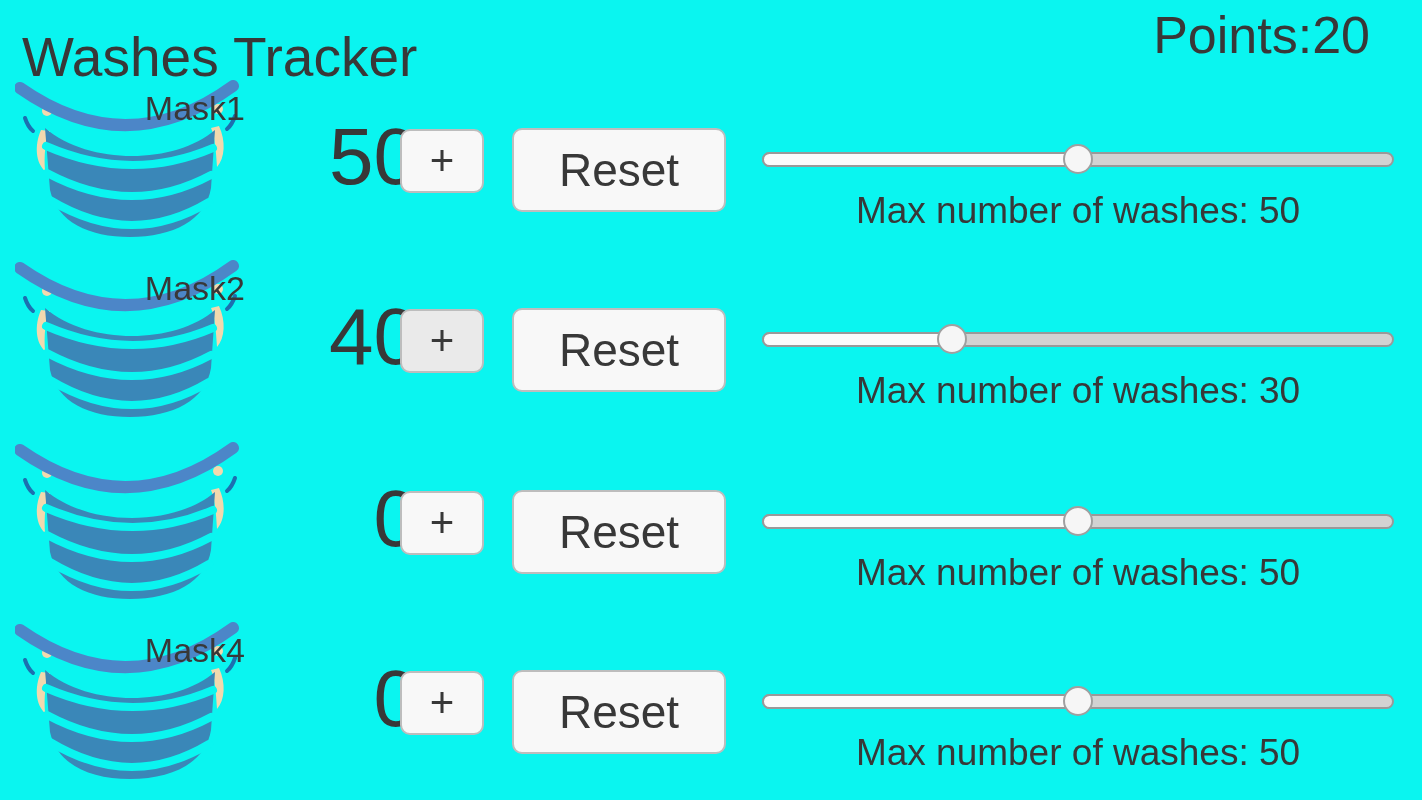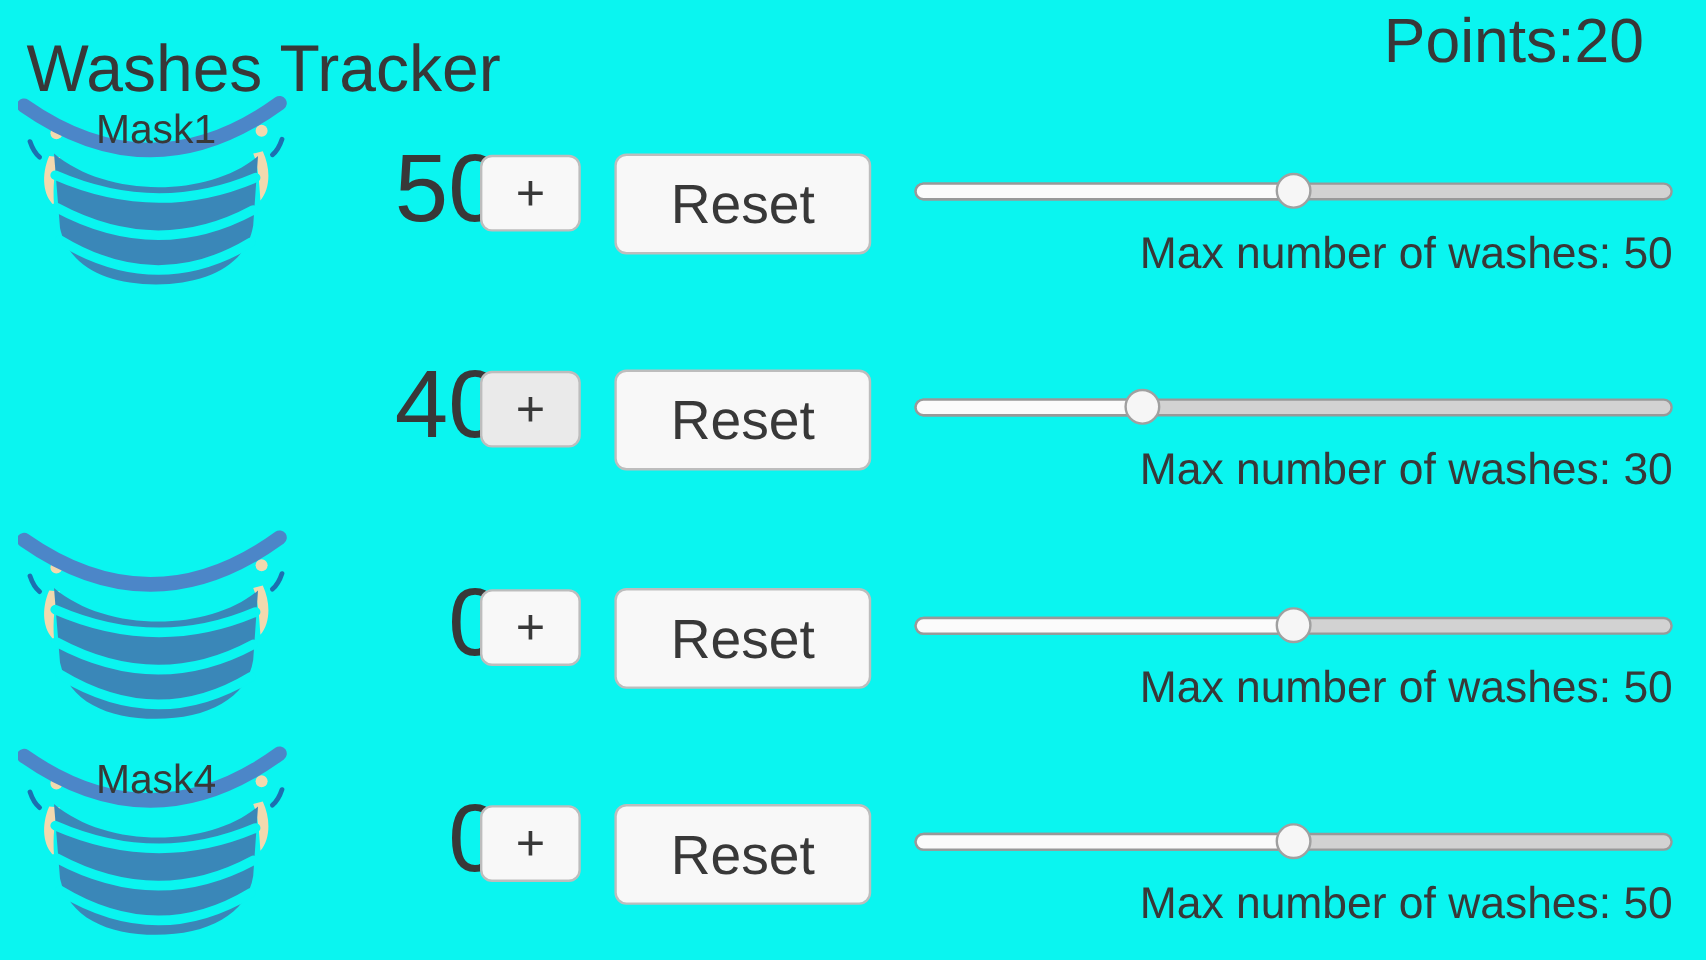--- a/index.html
+++ b/index.html
@@ -22,21 +22,21 @@
   .row { position:absolute; left:0; width:1422px; height:180px; }
   .row-0 { top:78px; }
   .row-1 { top:258px; }
   .row-2 { top:440px; }
   .row-3 { top:620px; }
 
   .mask-wrap { position:absolute; left:15px; top:0; width:230px; height:165px; }
   .mask-svg { position:absolute; left:0; top:0; width:230px; height:165px; }
   .mask-label {
     position:absolute; left:0; top:10px; width:230px;
-    text-align:center; font-size:34px; line-height:1.2; color:var(--text);
+    text-align:right; font-size:34px; line-height:1.2; color:var(--text);
   }
   .band  { fill:none; stroke:var(--mask-band, #4c86c8); stroke-width:12; stroke-linecap:round; }
   .body-shape { fill:var(--mask-body, #3a87b8); }
   .pleat { fill:none; stroke:var(--background, #0af5f0); stroke-width:8; stroke-linecap:round; }
   .ear   { fill:var(--ear-loop, #f2d9ae); }
   .tick  { fill:none; stroke:var(--mask-tick, #1c6fb0); stroke-width:4; stroke-linecap:round; }
 
   .count {
     position:absolute; left:288px; top:39px; width:130px;
     font-size:80px; line-height:1; color:var(--text); white-space:nowrap;text-align:right;
@@ -71,21 +71,21 @@
   .slider-thumb {
     position:absolute; top:66px; left:calc(50% - 15px);
     width:30px; height:30px; border-radius:50%;
     background: var(--slider-thumb, #f6f6f6);
     border: 2px solid var(--slider-thumb-border, #a0a0a0);
     cursor: grab;
     z-index: 2;
   }
   .slider-caption {
     position:absolute; left:0; top:111px; width:632px;
-    text-align:right; font-size:37px; line-height:1.2;
+    text-align:center; font-size:37px; line-height:1.2;
     color:var(--text); white-space:nowrap;
   }
 </style>
 </head>
 <body>
 
 <svg width="0" height="0" style="position:absolute" aria-hidden="true">
   <defs>
     <g id="maskicon">
 
@@ -124,20 +124,26 @@
   <div class="slider-group">
     <div class="slider-track">
       <div class="slider-fill" style="width: calc(50% + 2px);"></div>
     </div>
     <div class="slider-thumb" style="left: calc(50% - 15px);"></div>
     <div class="slider-caption">Max number of washes: 50</div>
   </div>
 </div>
 
 <div class="row row-1">
+  <div class="mask-wrap">
+    <svg class="mask-svg" viewBox="0 0 230 165">
+        <use href="#maskicon"></use>
+      </svg>
+    <div class="mask-label">Mask2</div>
+  </div>
   <div class="count">40</div>
   <button class="btn plus-btn pressed">+</button>
   <button class="btn reset-btn">Reset</button>
   <div class="slider-group">
     <div class="slider-track">
       <div class="slider-fill" style="width: calc(30% + 2px);"></div>
     </div>
     <div class="slider-thumb" style="left: calc(30% - 15px);"></div>
     <div class="slider-caption">Max number of washes: 30</div>
   </div>

